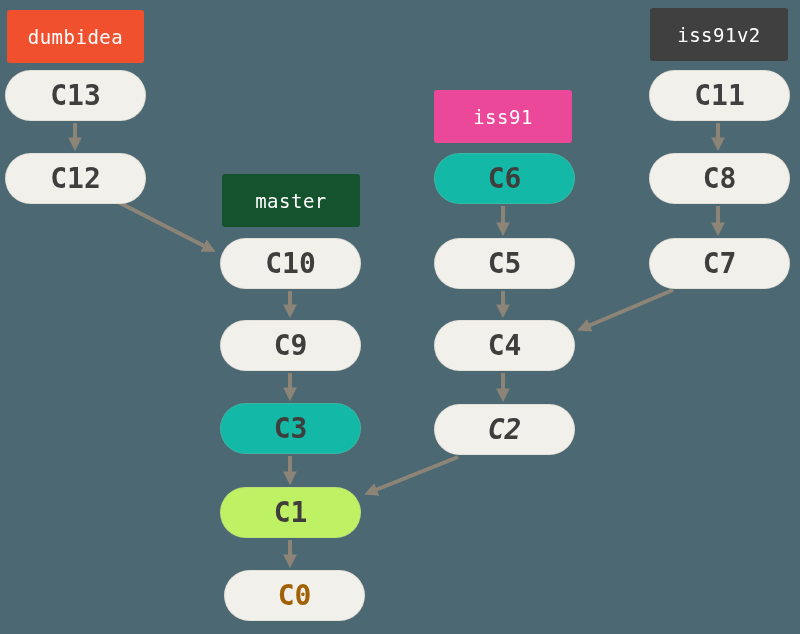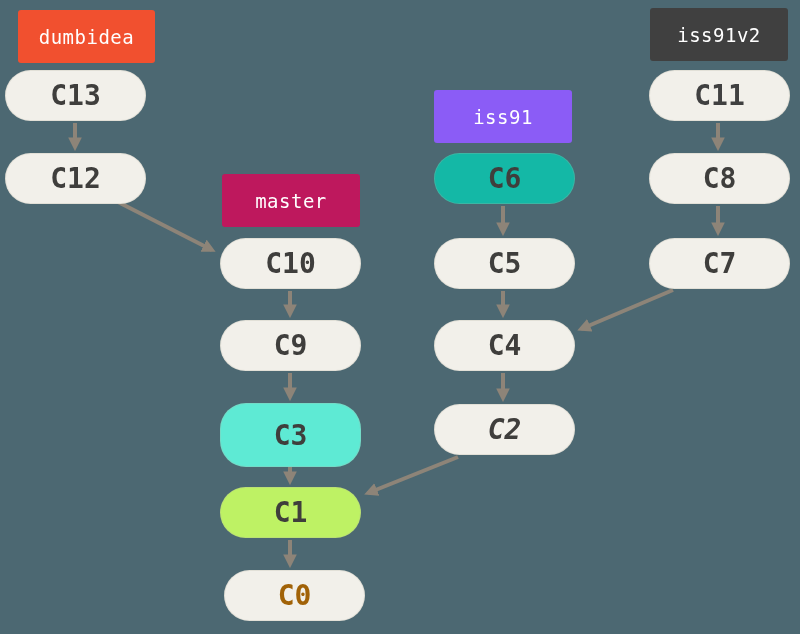--- a/index.html
+++ b/index.html
@@ -66,31 +66,31 @@
         <line x1="503" y1="206" x2="503" y2="232" stroke="#8D8478" stroke-width="4" marker-end="url(#arrowhead)"></line>
         <line x1="503" y1="291" x2="503" y2="314" stroke="#8D8478" stroke-width="4" marker-end="url(#arrowhead)"></line>
         <line x1="503" y1="373" x2="503" y2="398" stroke="#8D8478" stroke-width="4" marker-end="url(#arrowhead)"></line>
         <line x1="718" y1="123" x2="718" y2="147" stroke="#8D8478" stroke-width="4" marker-end="url(#arrowhead)"></line>
         <line x1="718" y1="206" x2="718" y2="232" stroke="#8D8478" stroke-width="4" marker-end="url(#arrowhead)"></line>
         <line x1="673" y1="290" x2="581" y2="329" stroke="#8D8478" stroke-width="4" marker-end="url(#arrowhead)"></line>
         <line x1="458" y1="457" x2="368" y2="493" stroke="#8D8478" stroke-width="4" marker-end="url(#arrowhead)"></line>
       </g>
   </svg>
   <div>
-      <div class="branch-label" style="left: 18px; top: 10px; width: 137px; height: 53px; background: rgb(241, 80, 47); color: rgb(255, 255, 255);">dumbidea</div>
-      <div class="branch-label" style="left: 222px; top: 174px; width: 138px; height: 53px; background: #be185d; color: rgb(255, 255, 255);">master</div>
-      <div class="branch-label" style="left: 434px; top: 90px; width: 138px; height: 53px; background: #8b5cf6; color: rgb(255, 255, 255);">iss91</div>
+      <div class="branch-label" style="left: 7px; top: 10px; width: 137px; height: 53px; background: rgb(241, 80, 47); color: rgb(255, 255, 255);">dumbidea</div>
+      <div class="branch-label" style="left: 222px; top: 174px; width: 138px; height: 53px; background: #14532d; color: rgb(255, 255, 255);">master</div>
+      <div class="branch-label" style="left: 434px; top: 90px; width: 138px; height: 53px; background: #ec4899; color: rgb(255, 255, 255);">iss91</div>
       <div class="branch-label" style="left: 650px; top: 8px; width: 138px; height: 53px; background: #404040; color: rgb(255, 255, 255);">iss91v2</div>
     </div>
   <div>
       <div class="commit-node" style="left: 5px; top: 70px; width: 141px; height: 51px; background: rgb(242, 240, 234); color: rgb(63, 62, 60);">C13</div>
       <div class="commit-node" style="left: 5px; top: 153px; width: 141px; height: 51px; background: rgb(242, 240, 234); color: rgb(63, 62, 60);">C12</div>
       <div class="commit-node" style="left: 220px; top: 238px; width: 141px; height: 51px; background: rgb(242, 240, 234); color: rgb(63, 62, 60);">C10</div>
       <div class="commit-node" style="left: 220px; top: 320px; width: 141px; height: 51px; background: rgb(242, 240, 234); color: rgb(63, 62, 60);">C9</div>
-      <div class="commit-node" style="left: 220px; top: 403px; width: 141px; height: 64px; background: #5eead4; color: rgb(63, 62, 60);">C3</div>
+      <div class="commit-node" style="left: 220px; top: 403px; width: 141px; height: 51px; background: #14b8a6; color: rgb(63, 62, 60);">C3</div>
       <div class="commit-node" style="left: 220px; top: 487px; width: 141px; height: 51px; background: #bef264; color: rgb(63, 62, 60);">C1</div>
       <div class="commit-node" style="left: 224px; top: 570px; width: 141px; height: 51px; background: rgb(242, 240, 234); color: #a16207;">C0</div>
       <div class="commit-node" style="left: 434px; top: 153px; width: 141px; height: 51px; background: #14b8a6; color: rgb(63, 62, 60);">C6</div>
       <div class="commit-node" style="left: 434px; top: 238px; width: 141px; height: 51px; background: rgb(242, 240, 234); color: rgb(63, 62, 60); text-align: center;">C5</div>
       <div class="commit-node" style="left: 434px; top: 320px; width: 141px; height: 51px; background: rgb(242, 240, 234); color: rgb(63, 62, 60);">C4</div>
       <div class="commit-node" style="left: 434px; top: 404px; width: 141px; height: 51px; background: rgb(242, 240, 234); color: rgb(63, 62, 60); font-style: italic;">C2</div>
       <div class="commit-node" style="left: 649px; top: 70px; width: 141px; height: 51px; background: rgb(242, 240, 234); color: #404040;">C11</div>
       <div class="commit-node" style="left: 649px; top: 153px; width: 141px; height: 51px; background: rgb(242, 240, 234); color: rgb(63, 62, 60);">C8</div>
       <div class="commit-node" style="left: 649px; top: 238px; width: 141px; height: 51px; background: rgb(242, 240, 234); color: rgb(63, 62, 60);">C7</div>
     </div>

